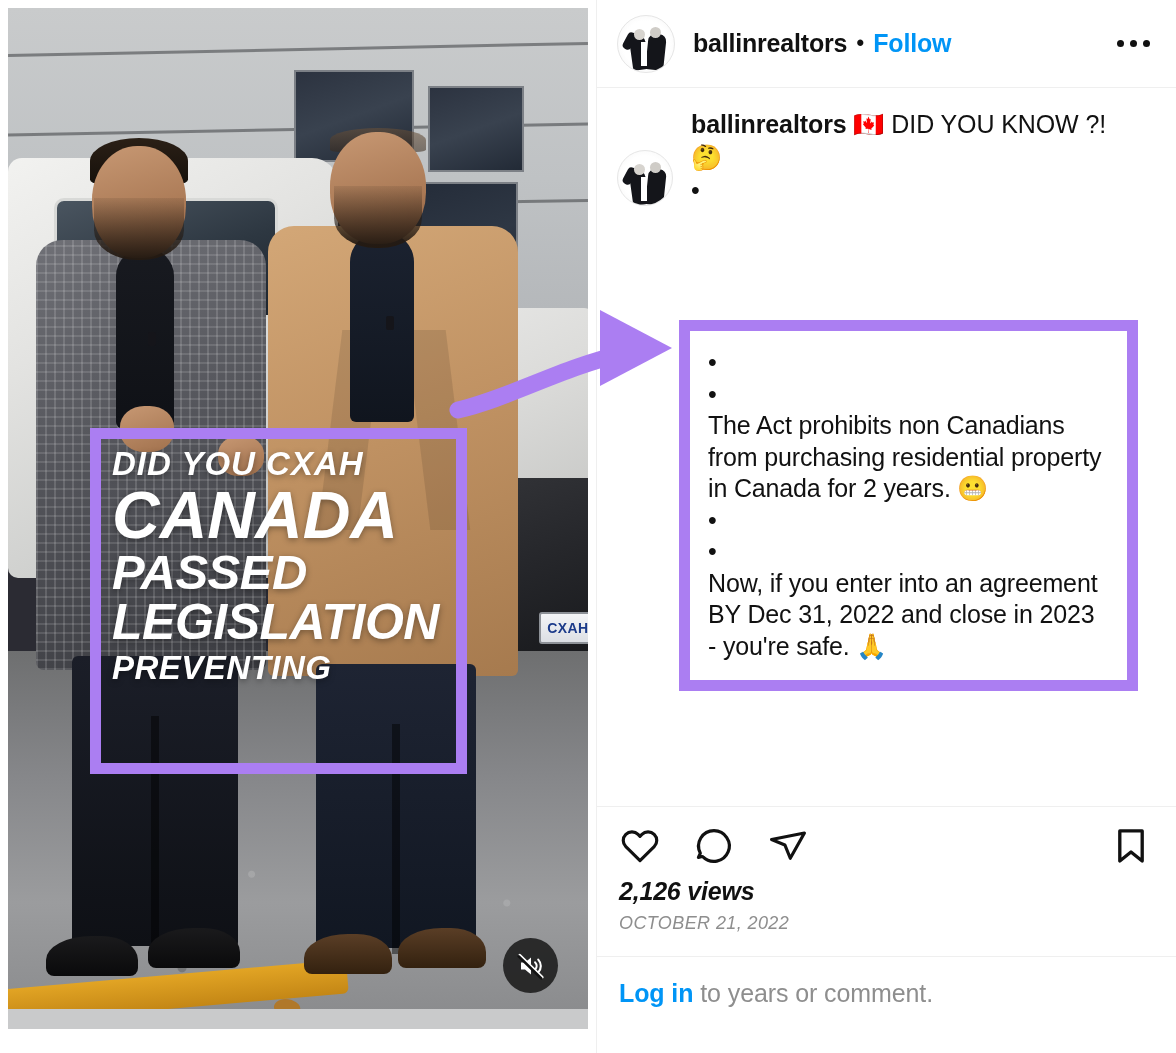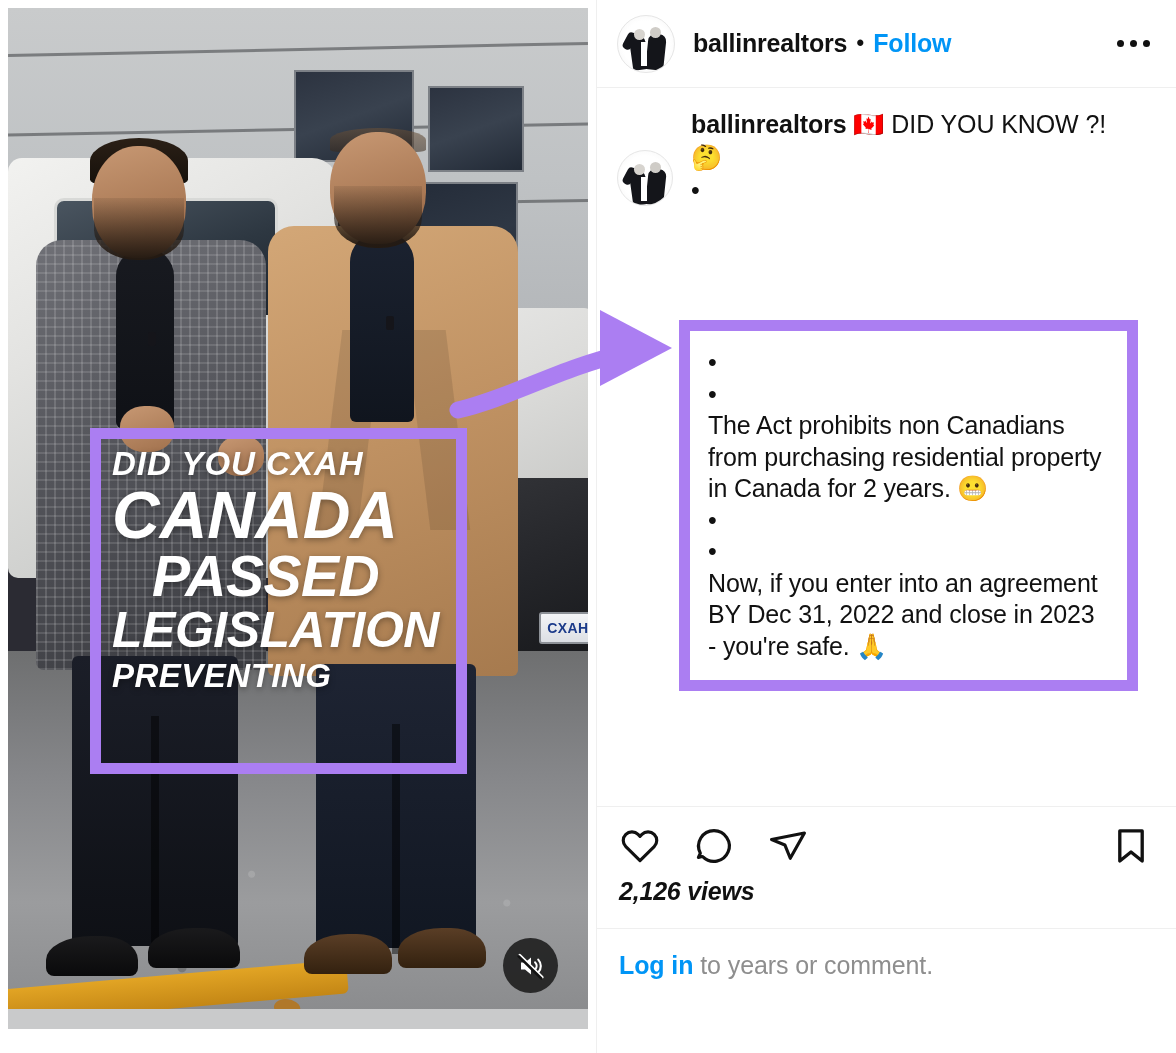--- a/index.html
+++ b/index.html
@@ -240,21 +240,21 @@
     font-weight: 700;
     font-style: italic;
     text-shadow: 0 2px 6px rgba(0,0,0,.35);
     line-height: .96;
     letter-spacing: -0.5px;
   }
   .vid-caption div { white-space: nowrap; }
   .vl-1 { font-size: 33px; letter-spacing: 1px; }
   .vl-2 { font-size: 66px; margin-top: 4px; letter-spacing: 0px; }
   .vl-3 { font-size: 57px; margin-top: 2px; }
-  .vl-4 { font-size: 57px; margin-top: 2px; margin-left: 40px; }
+  .vl-4 { font-size: 49px; margin-top: 2px; }
   .vl-5 { font-size: 50px; margin-top: 2px; }
   .vl-6 { font-size: 33px; margin-top: 6px; letter-spacing: 0.5px; }
 
   
   .mute-btn {
     position: absolute; right: 30px; bottom: 36px;
     width: 55px; height: 55px; border-radius: 50%;
     background: rgba(18,18,18,.82);
     display: flex; align-items: center; justify-content: center;
     z-index: 8; cursor: pointer;
@@ -549,20 +549,21 @@
       </span>
       <span class="act save">
         <svg width="42" height="42" viewBox="0 0 24 24">
           <path d="M5.6 3.4h12.8v17.2L12 15.4l-6.4 5.2z" fill="none" stroke="#111" stroke-width="1.9" stroke-linejoin="round"></path>
         </svg>
       </span>
     </div>
 
     <div class="ig-meta">
       <div class="views">2,126 views</div>
+      <div class="date">OCTOBER 21, 2022</div>
     </div>
 
     <div class="ig-login">
       <span class="lk">Log in</span><span> to years or comment.</span>
     </div>
 
   </div>
 </div>
 
 </body></html>

